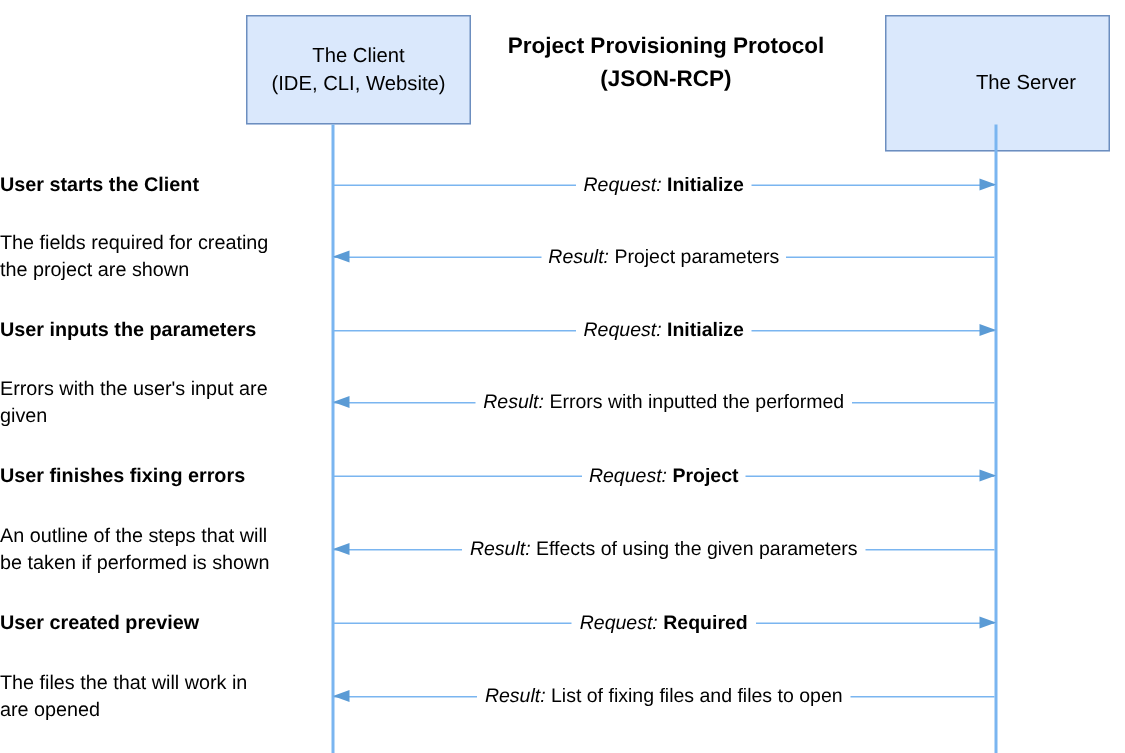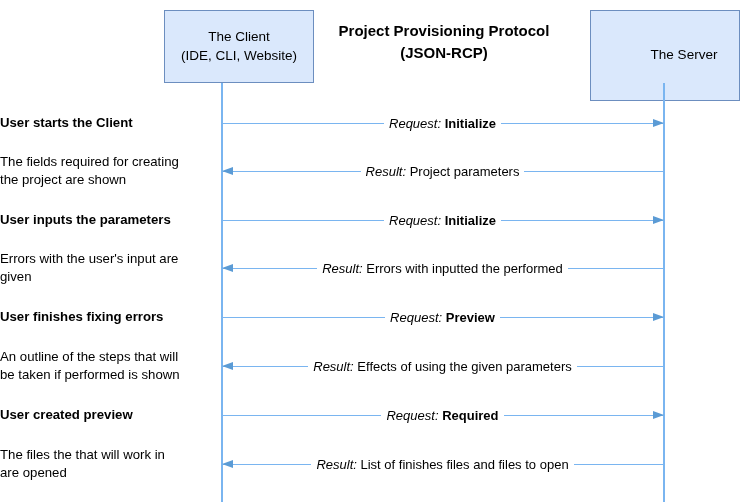--- a/index.html
+++ b/index.html
@@ -189,37 +189,37 @@
         <div class="actor-note">Errors with the user's input are
 given</div>
         <div class="shaft"></div>
         <div class="arrowhead head-left"></div>
         <div class="msg-caption"><span class="caption-inner"><span class="kind">Result:</span> <span class="msg-normal">Errors with inputted the performed</span></span></div>
       </div>
       <div class="message-row" style="top: 317px;">
         <div class="actor-note note-bold">User finishes fixing errors</div>
         <div class="shaft"></div>
         <div class="arrowhead head-right"></div>
-        <div class="msg-caption"><span class="caption-inner"><span class="kind">Request:</span> <span class="msg-bold">Preview</span></span></div>
+        <div class="msg-caption"><span class="caption-inner"><span class="kind">Request:</span> <span class="msg-bold">Project</span></span></div>
       </div>
       <div class="message-row" style="top: 366px;">
         <div class="actor-note">An outline of the steps that will
 be taken if performed is shown</div>
         <div class="shaft"></div>
         <div class="arrowhead head-left"></div>
         <div class="msg-caption"><span class="caption-inner"><span class="kind">Result:</span> <span class="msg-normal">Effects of using the given parameters</span></span></div>
       </div>
       <div class="message-row" style="top: 415px;">
         <div class="actor-note note-bold">User created preview</div>
         <div class="shaft"></div>
         <div class="arrowhead head-right"></div>
         <div class="msg-caption"><span class="caption-inner"><span class="kind">Request:</span> <span class="msg-bold">Required</span></span></div>
       </div>
       <div class="message-row" style="top: 464px;">
         <div class="actor-note">The files the that will work in
 are opened</div>
         <div class="shaft"></div>
         <div class="arrowhead head-left"></div>
-        <div class="msg-caption"><span class="caption-inner"><span class="kind">Result:</span> <span class="msg-normal">List of finishes files and files to open</span></span></div>
+        <div class="msg-caption"><span class="caption-inner"><span class="kind">Result:</span> <span class="msg-normal">List of fixing files and files to open</span></span></div>
       </div>
     </div>
 
 </div>
 
 </body></html>

